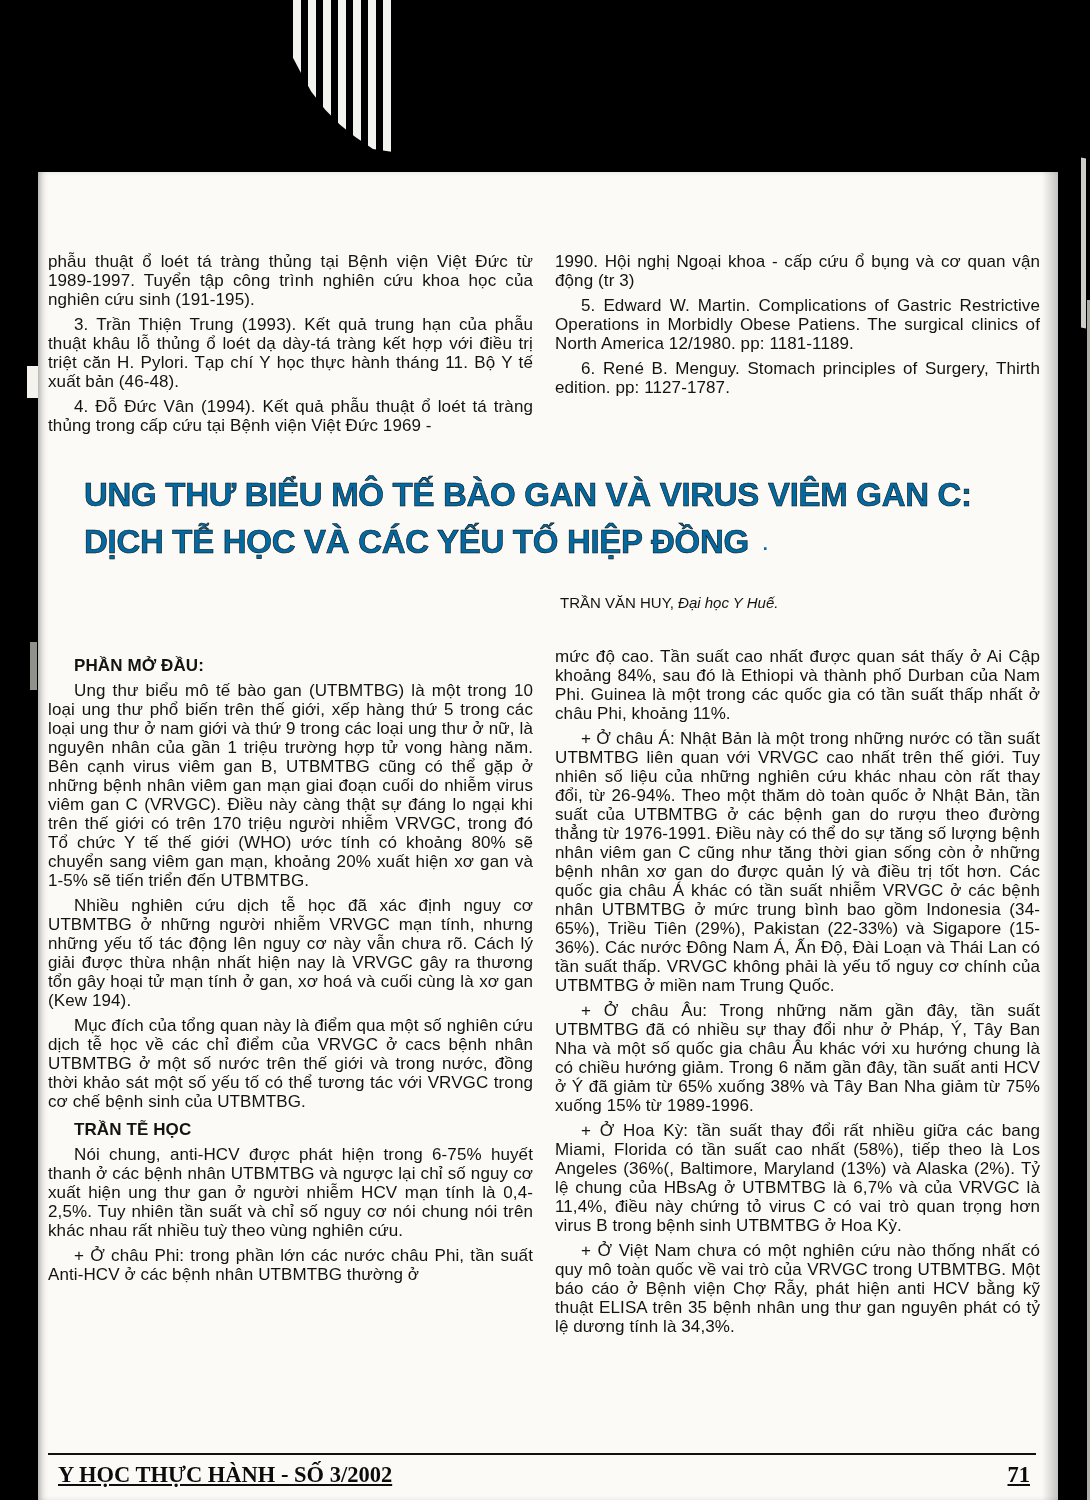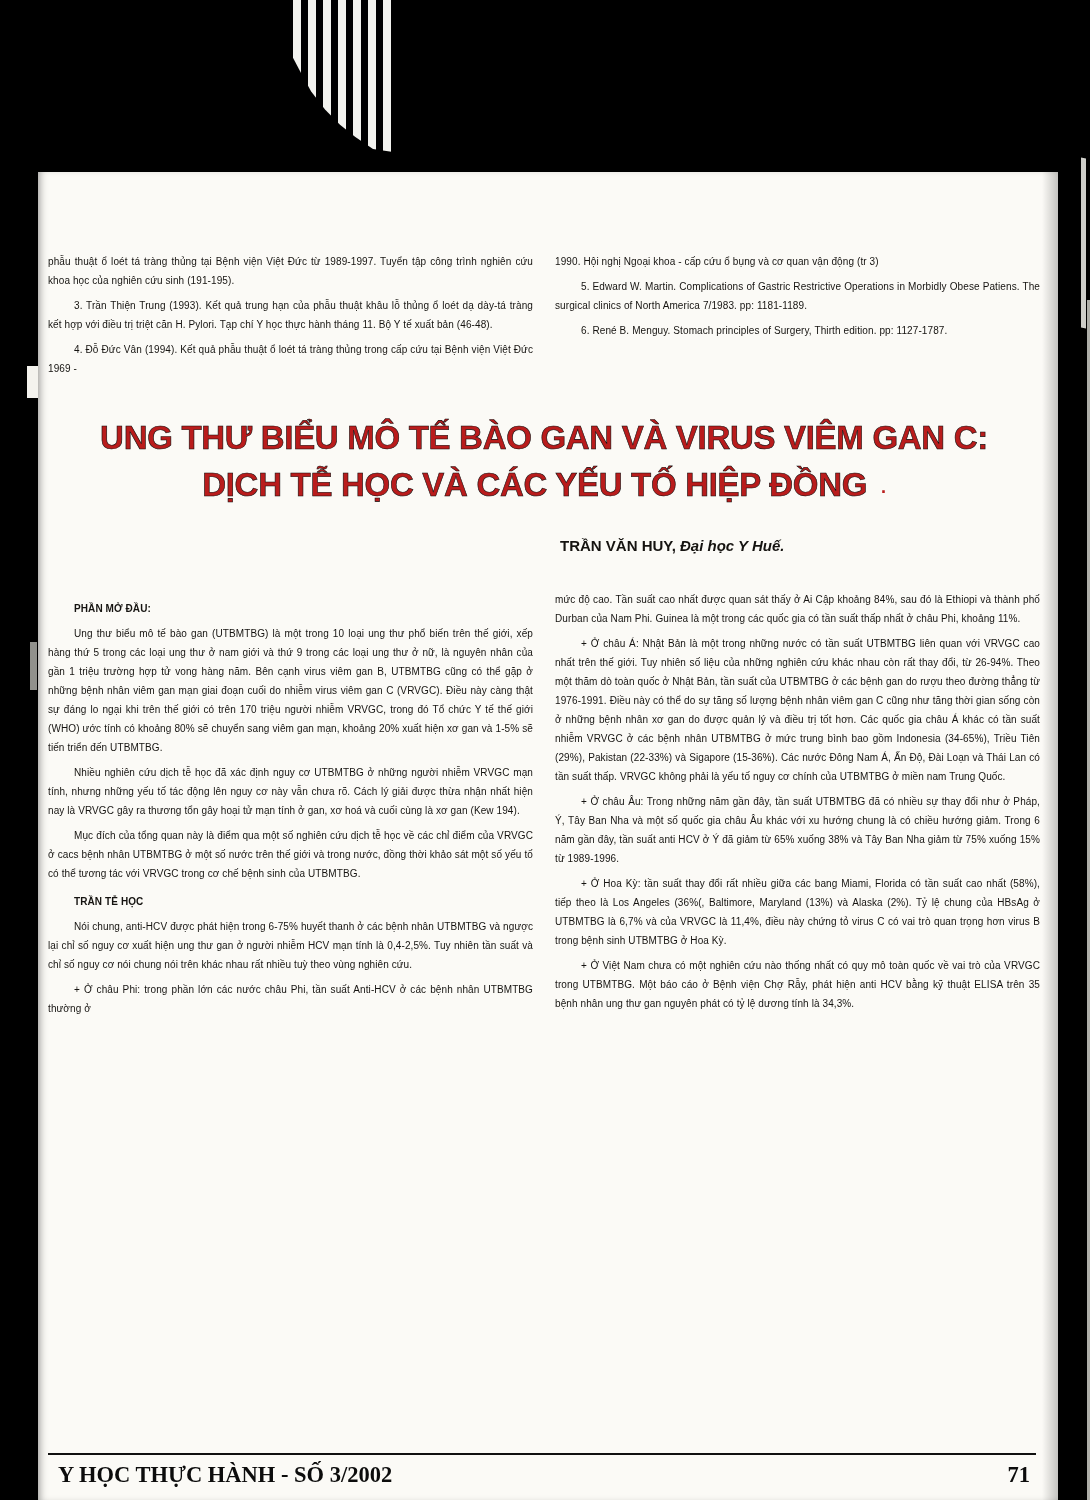--- a/index.html
+++ b/index.html
@@ -39,48 +39,49 @@
   }
   .page::after {
     content: ""; position: absolute; top: 0; right: 0; width: 16px; height: 100%;
     background: linear-gradient(90deg, rgba(0,0,0,0), rgba(0,0,0,.22));
     pointer-events: none;
   }
 
   .columns { display: flex; gap: 22px; }
   .col {
     flex: 1; min-width: 0;
-    font-size: 10px; line-height: 19px; letter-spacing: .1px;
+    font-size: 17px; line-height: 19px; letter-spacing: .1px;
     text-align: justify;
   }
   .blk { margin: 0 0 6px; }
   .para { text-indent: 26px; }
   .para-flush { text-indent: 0; }
   .heading { font-weight: bold; text-indent: 26px; margin: 9px 0 6px; }
 
   .title {
-    margin: 30px 36px 5px; text-align: center;
+    margin: 30px 36px 5px; text-align: left;
     font-size: 33px; line-height: 47px; font-weight: bold;
-    letter-spacing: -0.3px; color: #b91c1c;
+    letter-spacing: -0.3px; color: #0369a1;
     -webkit-text-stroke: 0.6px #0b0b0b;
   }
   .title .tline { display: block; }
   .title .tdot { -webkit-text-stroke: 0; font-size: 18px; vertical-align: middle; margin-left: 14px; }
 
-  .author-line { margin: 26px 0 0 512px; font-size: 15px; font-weight: bold; }
+  .author-line { margin: 26px 0 0 512px; font-size: 15px; font-weight: normal; }
   .author-line .affil { font-style: italic; }
 
   .body-cols { margin-top: 36px; justify-content: center; }
 
   .footer {
     position: absolute; left: 10px; right: 22px; bottom: 12px;
     border-top: 2.5px solid #101010; padding: 7px 6px 0 10px;
     display: flex; justify-content: space-between; align-items: baseline;
     font-family: "Liberation Serif", serif; font-weight: bold; font-size: 22.5px;
     color: #0c0c0c;
+    text-decoration: underline;
   }
 </style>
 </head>
 <body>
 
 <div class="scan">
 
   <div class="comb"></div>
   <div class="slash-top-right"></div>
   <div class="edge-right"></div>
@@ -90,21 +91,21 @@
   <div class="page">
 
     <div class="columns">
       <div class="col">
           <p class="blk para-flush">phẫu thuật ổ loét tá tràng thủng tại Bệnh viện Việt Đức từ 1989-1997. Tuyển tập công trình nghiên cứu khoa học của nghiên cứu sinh (191-195).</p>
           <p class="blk para">3. Trần Thiện Trung (1993). Kết quả trung hạn của phẫu thuật khâu lỗ thủng ổ loét dạ dày-tá tràng kết hợp với điều trị triệt căn H. Pylori. Tạp chí Y học thực hành tháng 11. Bộ Y tế xuất bản (46-48).</p>
           <p class="blk para">4. Đỗ Đức Vân (1994). Kết quả phẫu thuật ổ loét tá tràng thủng trong cấp cứu tại Bệnh viện Việt Đức 1969 -</p>
         </div>
       <div class="col">
           <p class="blk para-flush">1990. Hội nghị Ngoại khoa - cấp cứu ổ bụng và cơ quan vận động (tr 3)</p>
-          <p class="blk para">5. Edward W. Martin. Complications of Gastric Restrictive Operations in Morbidly Obese Patiens. The surgical clinics of North America 7/1983. pp: 1181-1189.</p>
+          <p class="blk para">5. Edward W. Martin. Complications of Gastric Restrictive Operations in Morbidly Obese Patiens. The surgical clinics of North America 12/1980. pp: 1181-1189.</p>
           <p class="blk para">6. René B. Menguy. Stomach principles of Surgery, Thirth edition. pp: 1127-1787.</p>
         </div>
     </div>
 
     <h1 class="title">
       <span class="tline">UNG THƯ BIỂU MÔ TẾ BÀO GAN VÀ VIRUS VIÊM GAN C:</span>
       <span class="tline"><span>DỊCH TỄ HỌC VÀ CÁC YẾU TỐ HIỆP ĐỒNG</span><span class="tdot">.</span></span>
     </h1>
 
     <div class="author-line">

